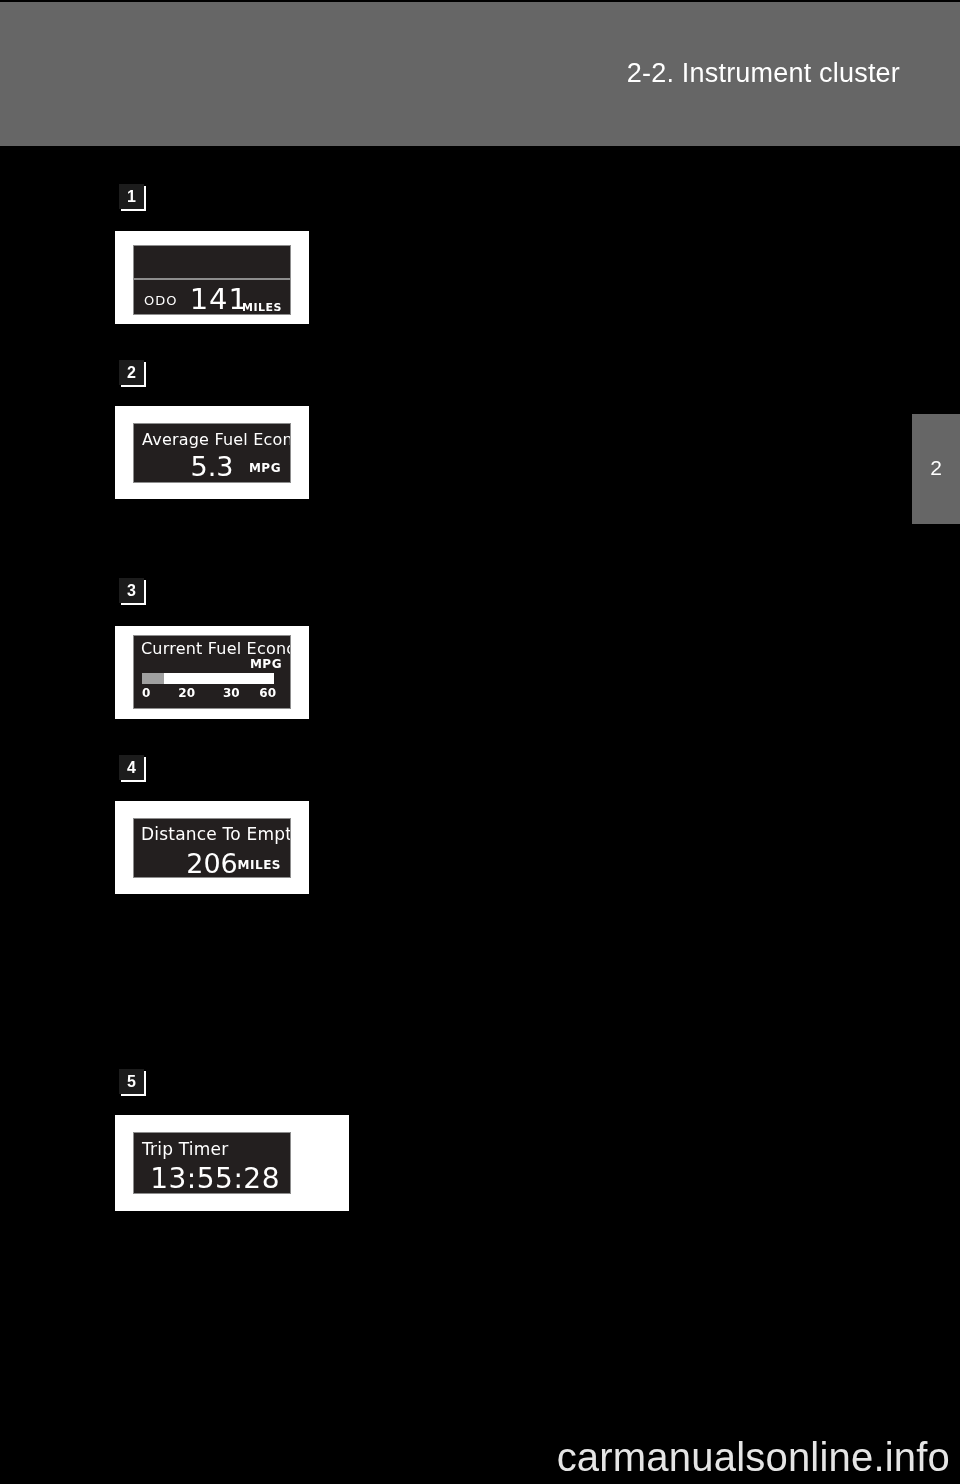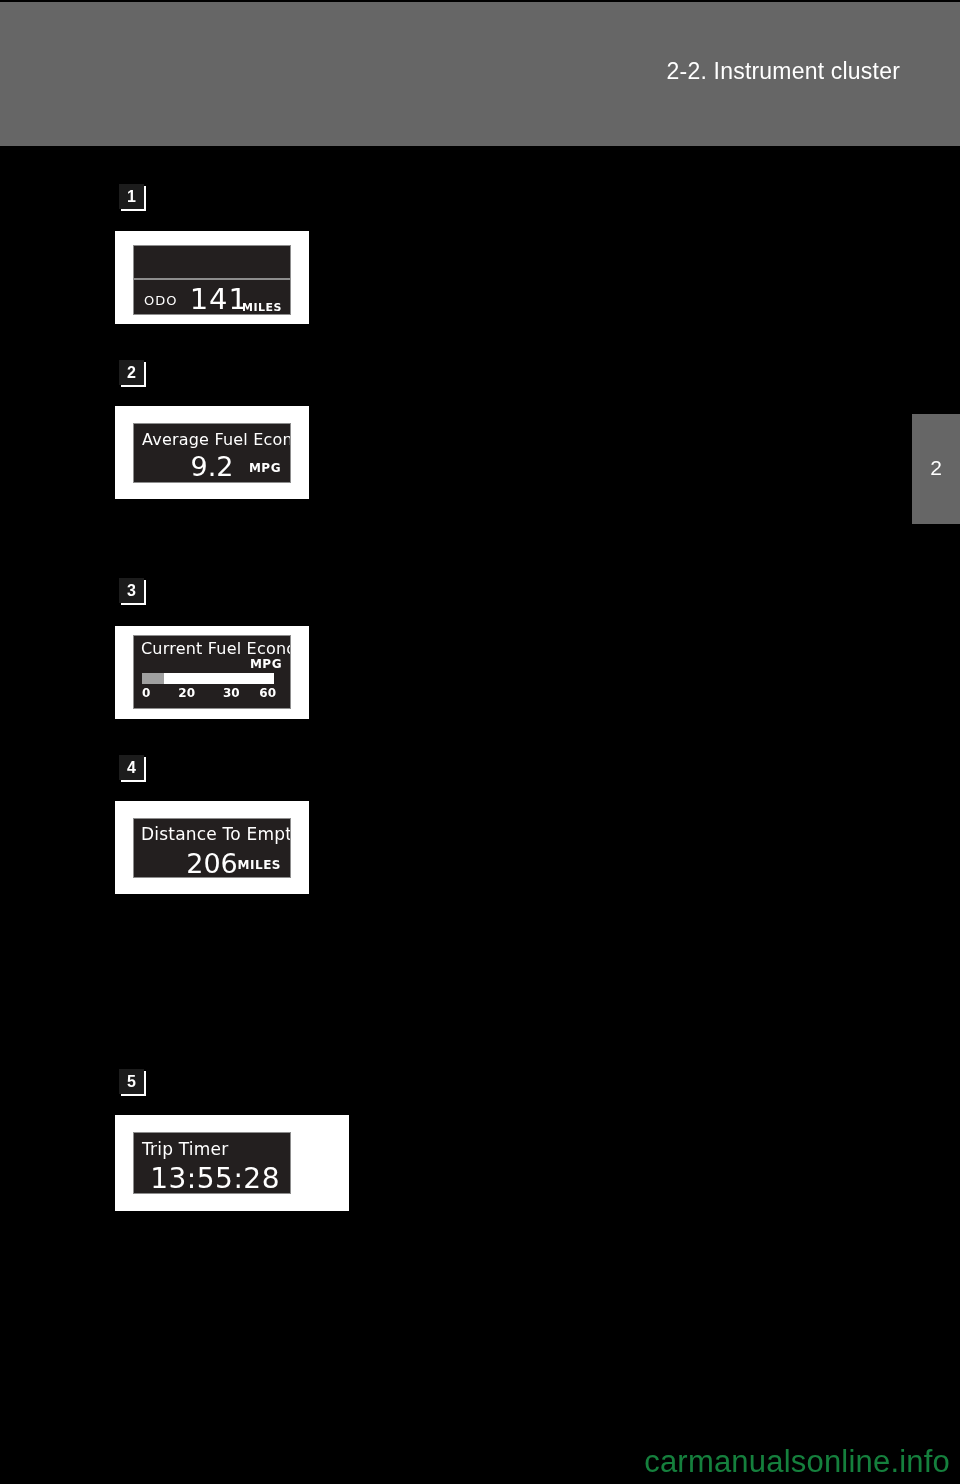--- a/index.html
+++ b/index.html
@@ -22,21 +22,21 @@
     left: 0;
     top: 2px;
     width: 960px;
     height: 144px;
     background: #666666;
   }
   .header-title {
     position: absolute;
     right: 60px;
     top: 56px;
-    font-size: 23px;
+    font-size: 27px;
     color: #ffffff;
     letter-spacing: 0.2px;
     white-space: nowrap;
   }
 
   
   .chapter-tab {
     position: absolute;
     left: 912px;
     top: 414px;
@@ -215,22 +215,22 @@
     top: 29px;
     font-size: 28px;
     letter-spacing: 0.5px;
   }
 
   
   .watermark {
     position: absolute;
     right: 10px;
     bottom: 4px;
-    font-size: 31px;
-    color: #15803d;
+    font-size: 40px;
+    color: #e5e5e5;
     letter-spacing: 0.2px;
     white-space: nowrap;
   }
 </style>
 </head>
 <body>
 
 <div class="header-band">
   <div class="header-title">2-2. Instrument cluster</div>
 </div>
@@ -251,21 +251,21 @@
     <div class="lcd-text odo-unit">MILES</div>
   </div>
 </div>
 
 <div class="badge" style="left:119px; top:360px;">2</div>
 
 <div class="card" style="left:115px; top:406px; width:194px; height:93px;">
 
   <div class="lcd" style="left:18px; top:17px; width:158px; height:60px;">
     <div class="lcd-text afe-title">Average Fuel Economy</div>
-    <div class="lcd-text afe-value">9.2</div>
+    <div class="lcd-text afe-value">5.3</div>
     <div class="lcd-text afe-unit">MPG</div>
   </div>
 </div>
 
 <div class="badge" style="left:119px; top:578px;">3</div>
 
 <div class="card" style="left:115px; top:626px; width:194px; height:93px;">
 
   <div class="lcd" style="left:18px; top:9px; width:158px; height:74px;">
     <div class="lcd-text cfe-title">Current Fuel Economy</div>

